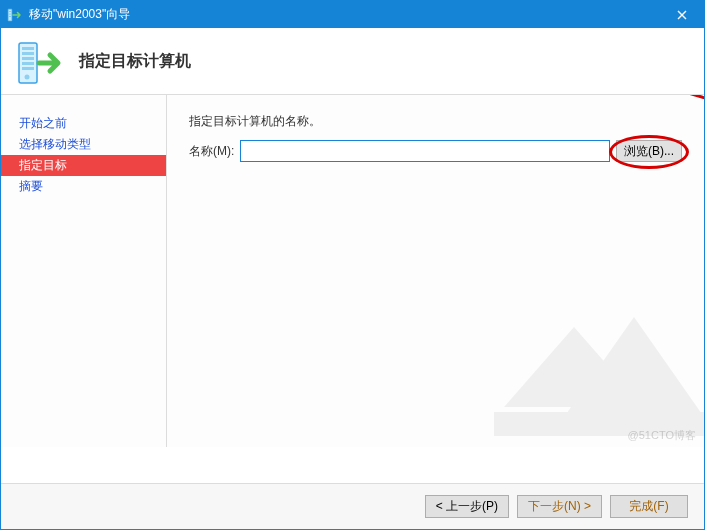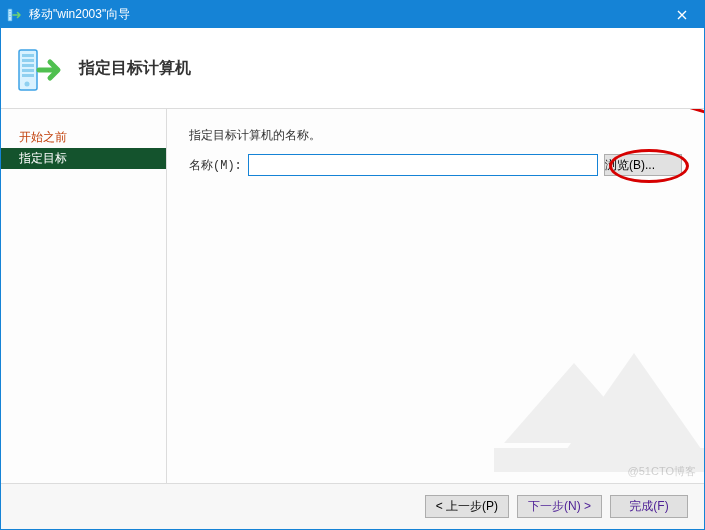--- a/index.html
+++ b/index.html
@@ -44,21 +44,21 @@
     align-items: center;
     justify-content: center;
     color: #fff;
     cursor: pointer;
   }
   .header-pane {
     height: 66px;
     border-bottom: 1px solid #dcdcdc;
     display: flex;
     align-items: center;
-    padding: 7px 14px;
+    padding: 0 14px;
     background: #fff;
   }
   .header-icon { width: 48px; height: 48px; }
   .header-title {
     font-size: 16px;
     font-weight: bold;
     margin-left: 16px;
     color: #333;
   }
   .body-pane {
@@ -70,25 +70,25 @@
   .sidebar {
     width: 165px;
     border-right: 1px solid #dcdcdc;
     padding-top: 18px;
   }
   .step-item {
     height: 21px;
     line-height: 21px;
     font-size: 12px;
     padding: 0 0 0 18px;
-    color: #c2410c;
+    color: #1d4ed8;
     cursor: pointer;
   }
   .step-item.selected {
-    background: #14532d;
+    background: #ef4444;
     color: #fff;
   }
   .content {
     flex: 1 1 auto;
     padding: 18px 22px;
     position: relative;
   }
   .content-instruction {
     font-size: 12px;
     margin-bottom: 10px;
@@ -96,73 +96,73 @@
   }
   .form-row {
     display: flex;
     align-items: center;
     position: relative;
   }
   .form-label {
     font-size: 12px;
     margin-right: 6px;
     white-space: nowrap;
-    font-family: Liberation Mono, monospace;
   }
   .name-input {
     flex: 1 1 auto;
     height: 20px;
     border: 1px solid #1583d6;
     padding: 0 4px;
     font-size: 12px;
     margin-right: 6px;
     background: #fff;
     outline: none;
   }
   .browse-btn {
     height: 22px;
-    width: 78px;
+    width: 66px;
     border: 1px solid #adadad;
     background: #e1e1e1;
     font-size: 12px;
     cursor: pointer;
     display: flex;
     align-items: center;
-    justify-content: flex-start;
+    justify-content: center;
     padding: 0;
   }
   .highlight-ellipse {
     position: absolute;
     width: 74px;
     height: 28px;
     border: 3px solid #d60000;
     border-radius: 50%;
     pointer-events: none;
   }
   .footer {
     height: 45px;
     border-top: 1px solid #dcdcdc;
     display: flex;
     align-items: center;
     justify-content: flex-end;
     padding: 0 16px;
     background: #f7f7f7;
+    margin-top: 36px;
   }
   .footer button {
     height: 23px;
     min-width: 78px;
     padding: 0 10px;
     font-size: 12px;
     border: 1px solid #adadad;
     background: #e1e1e1;
     margin-left: 8px;
     cursor: pointer;
   }
   .footer button:disabled {
-    color: #4c1d95;
+    color: #a16207;
     cursor: default;
   }
   .annotation-arrow {
     position: absolute;
     pointer-events: none;
   }
   .watermark-shapes {
     position: absolute;
     right: 0;
     bottom: 0;
@@ -217,21 +217,23 @@
         <path d="M 24 26 L 42 26 M 35 18 L 43 26 L 35 34" stroke="#50c050" stroke-width="5" fill="none" stroke-linecap="round" stroke-linejoin="round"></path>
       </svg>
     </span>
     <div class="header-title">指定目标计算机</div>
   </div>
 
   <div class="body-pane">
 
     <div class="sidebar" id="sidebar">
         <div class="step-item">开始之前</div>
+        <div class="step-item">选择移动类型</div>
         <div class="step-item selected">指定目标</div>
+        <div class="step-item">摘要</div>
       </div>
 
     <div class="content">
       <div class="content-instruction">指定目标计算机的名称。</div>
       <div class="form-row">
         <span class="form-label">名称(M):</span>
         <input class="name-input" type="text" value="" style="">
         <button class="browse-btn">
             <span>浏览(B)...</span>
           </button>

